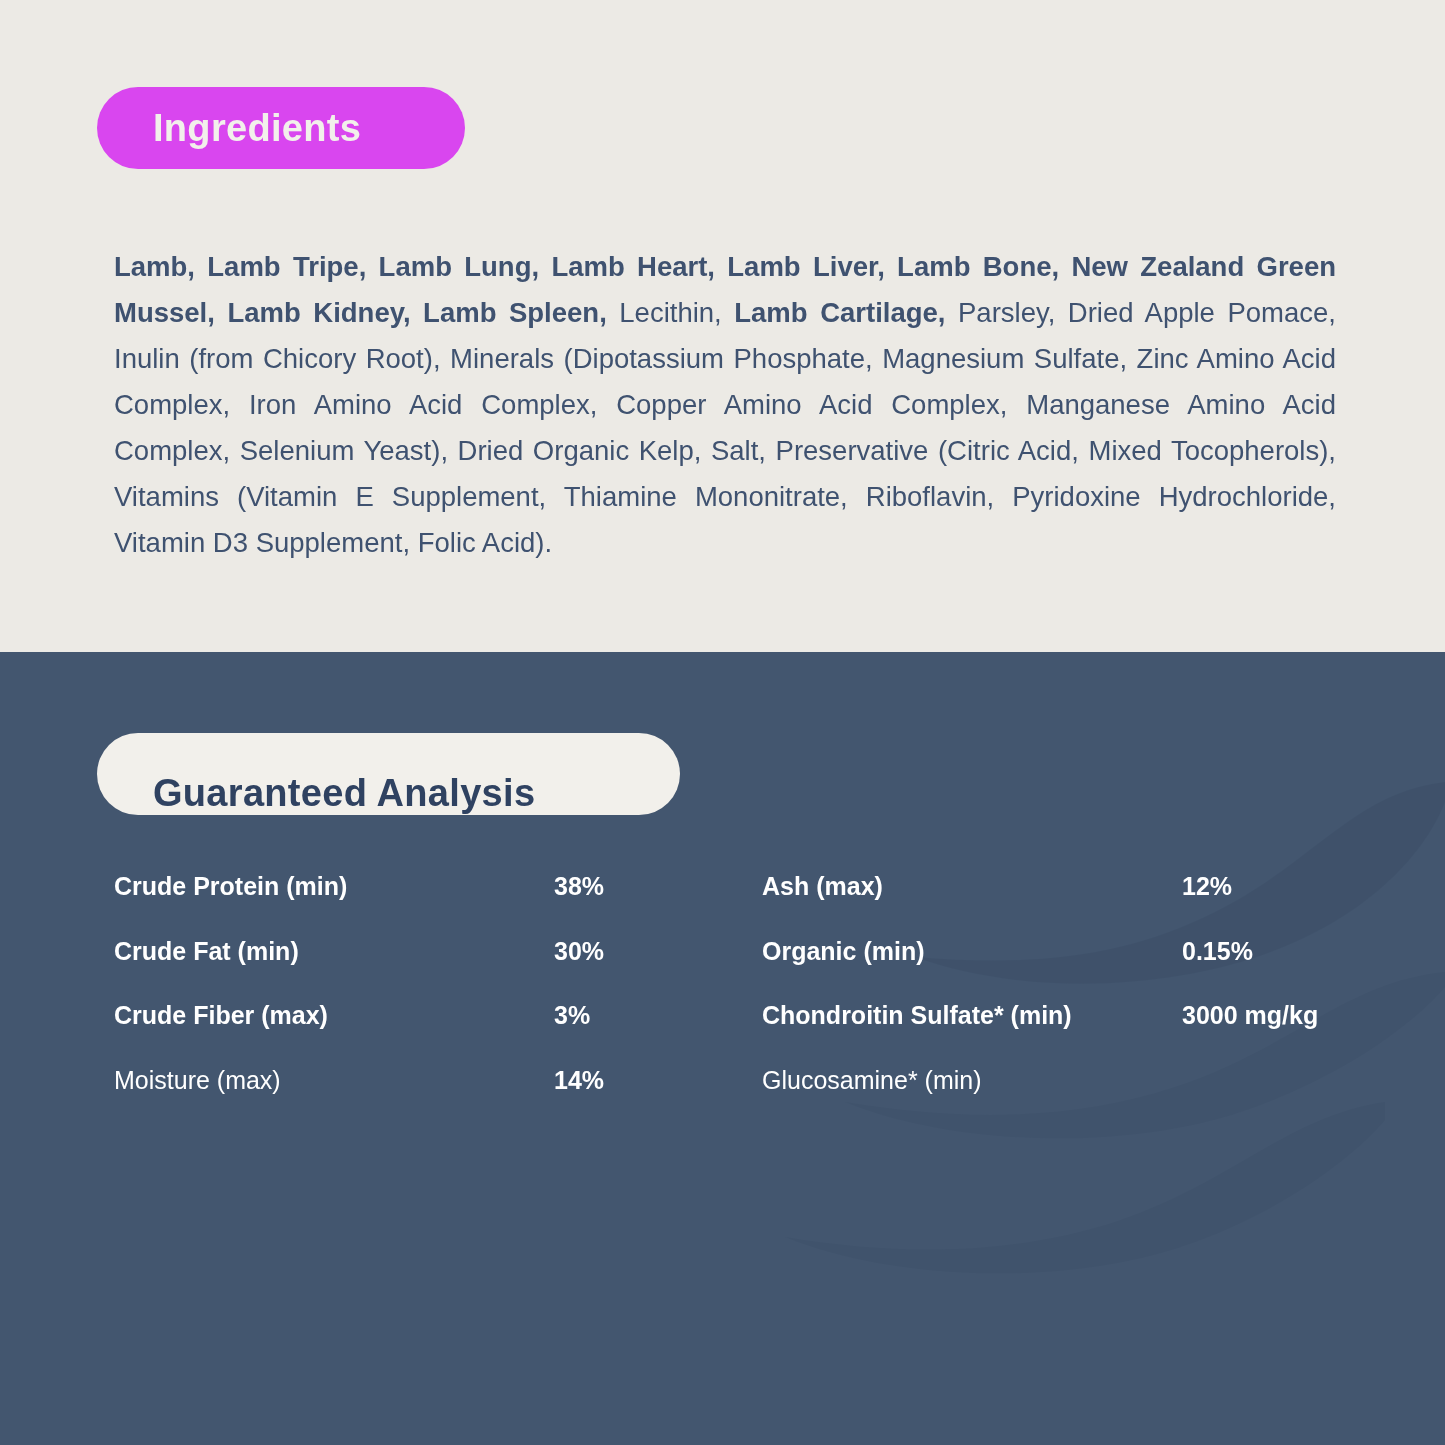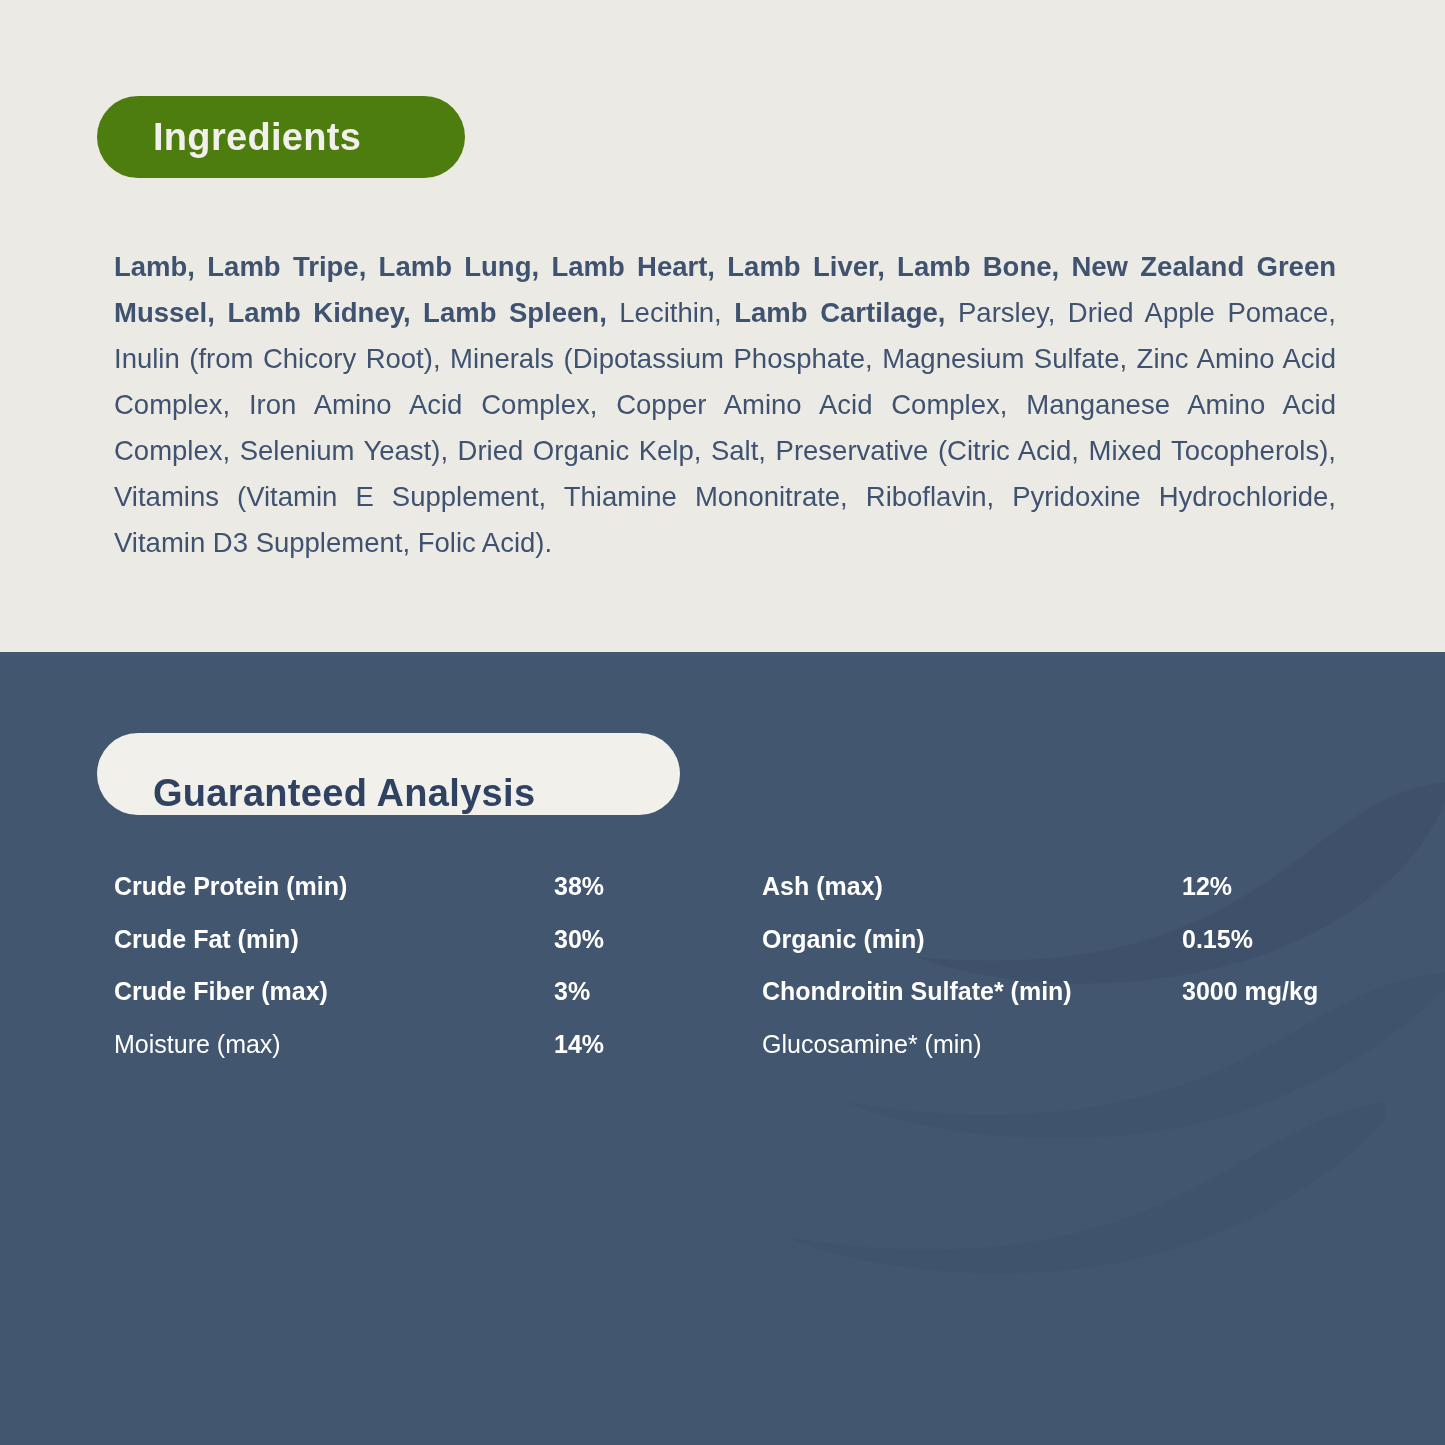--- a/index.html
+++ b/index.html
@@ -33,24 +33,24 @@
   .pill {
     display: inline-flex;
     align-items: center;
     justify-content: flex-start;
     border-radius: 48px;
     box-sizing: border-box;
   }
   .pill-ingredients {
     position: absolute;
     left: 97px;
-    top: 96px;
+    top: 87px;
     width: 368px;
     height: 82px;
-    background: #4d7c0f;
+    background: #d946ef;
     padding-left: 56px;
   }
   .pill-ingredients .pill-label {
     color: #f2f0eb;
     font-size: 38px;
     font-weight: bold;
     letter-spacing: 0.3px;
   }
 
   .ingredients-text {
@@ -102,21 +102,21 @@
     letter-spacing: 0.3px;
   }
 
   .analysis-grid {
     position: absolute;
     left: 114px;
     top: 208px;
     width: 1232px;
     display: grid;
     grid-template-columns: 440px 208px 420px 164px;
-    row-gap: 0px;
+    row-gap: 12px;
     align-items: baseline;
   }
   .ga-cell {
     color: #ffffff;
     font-size: 25px;
     line-height: 52.5px;
     white-space: nowrap;
   }
   .ga-name {
     font-weight: bold;

